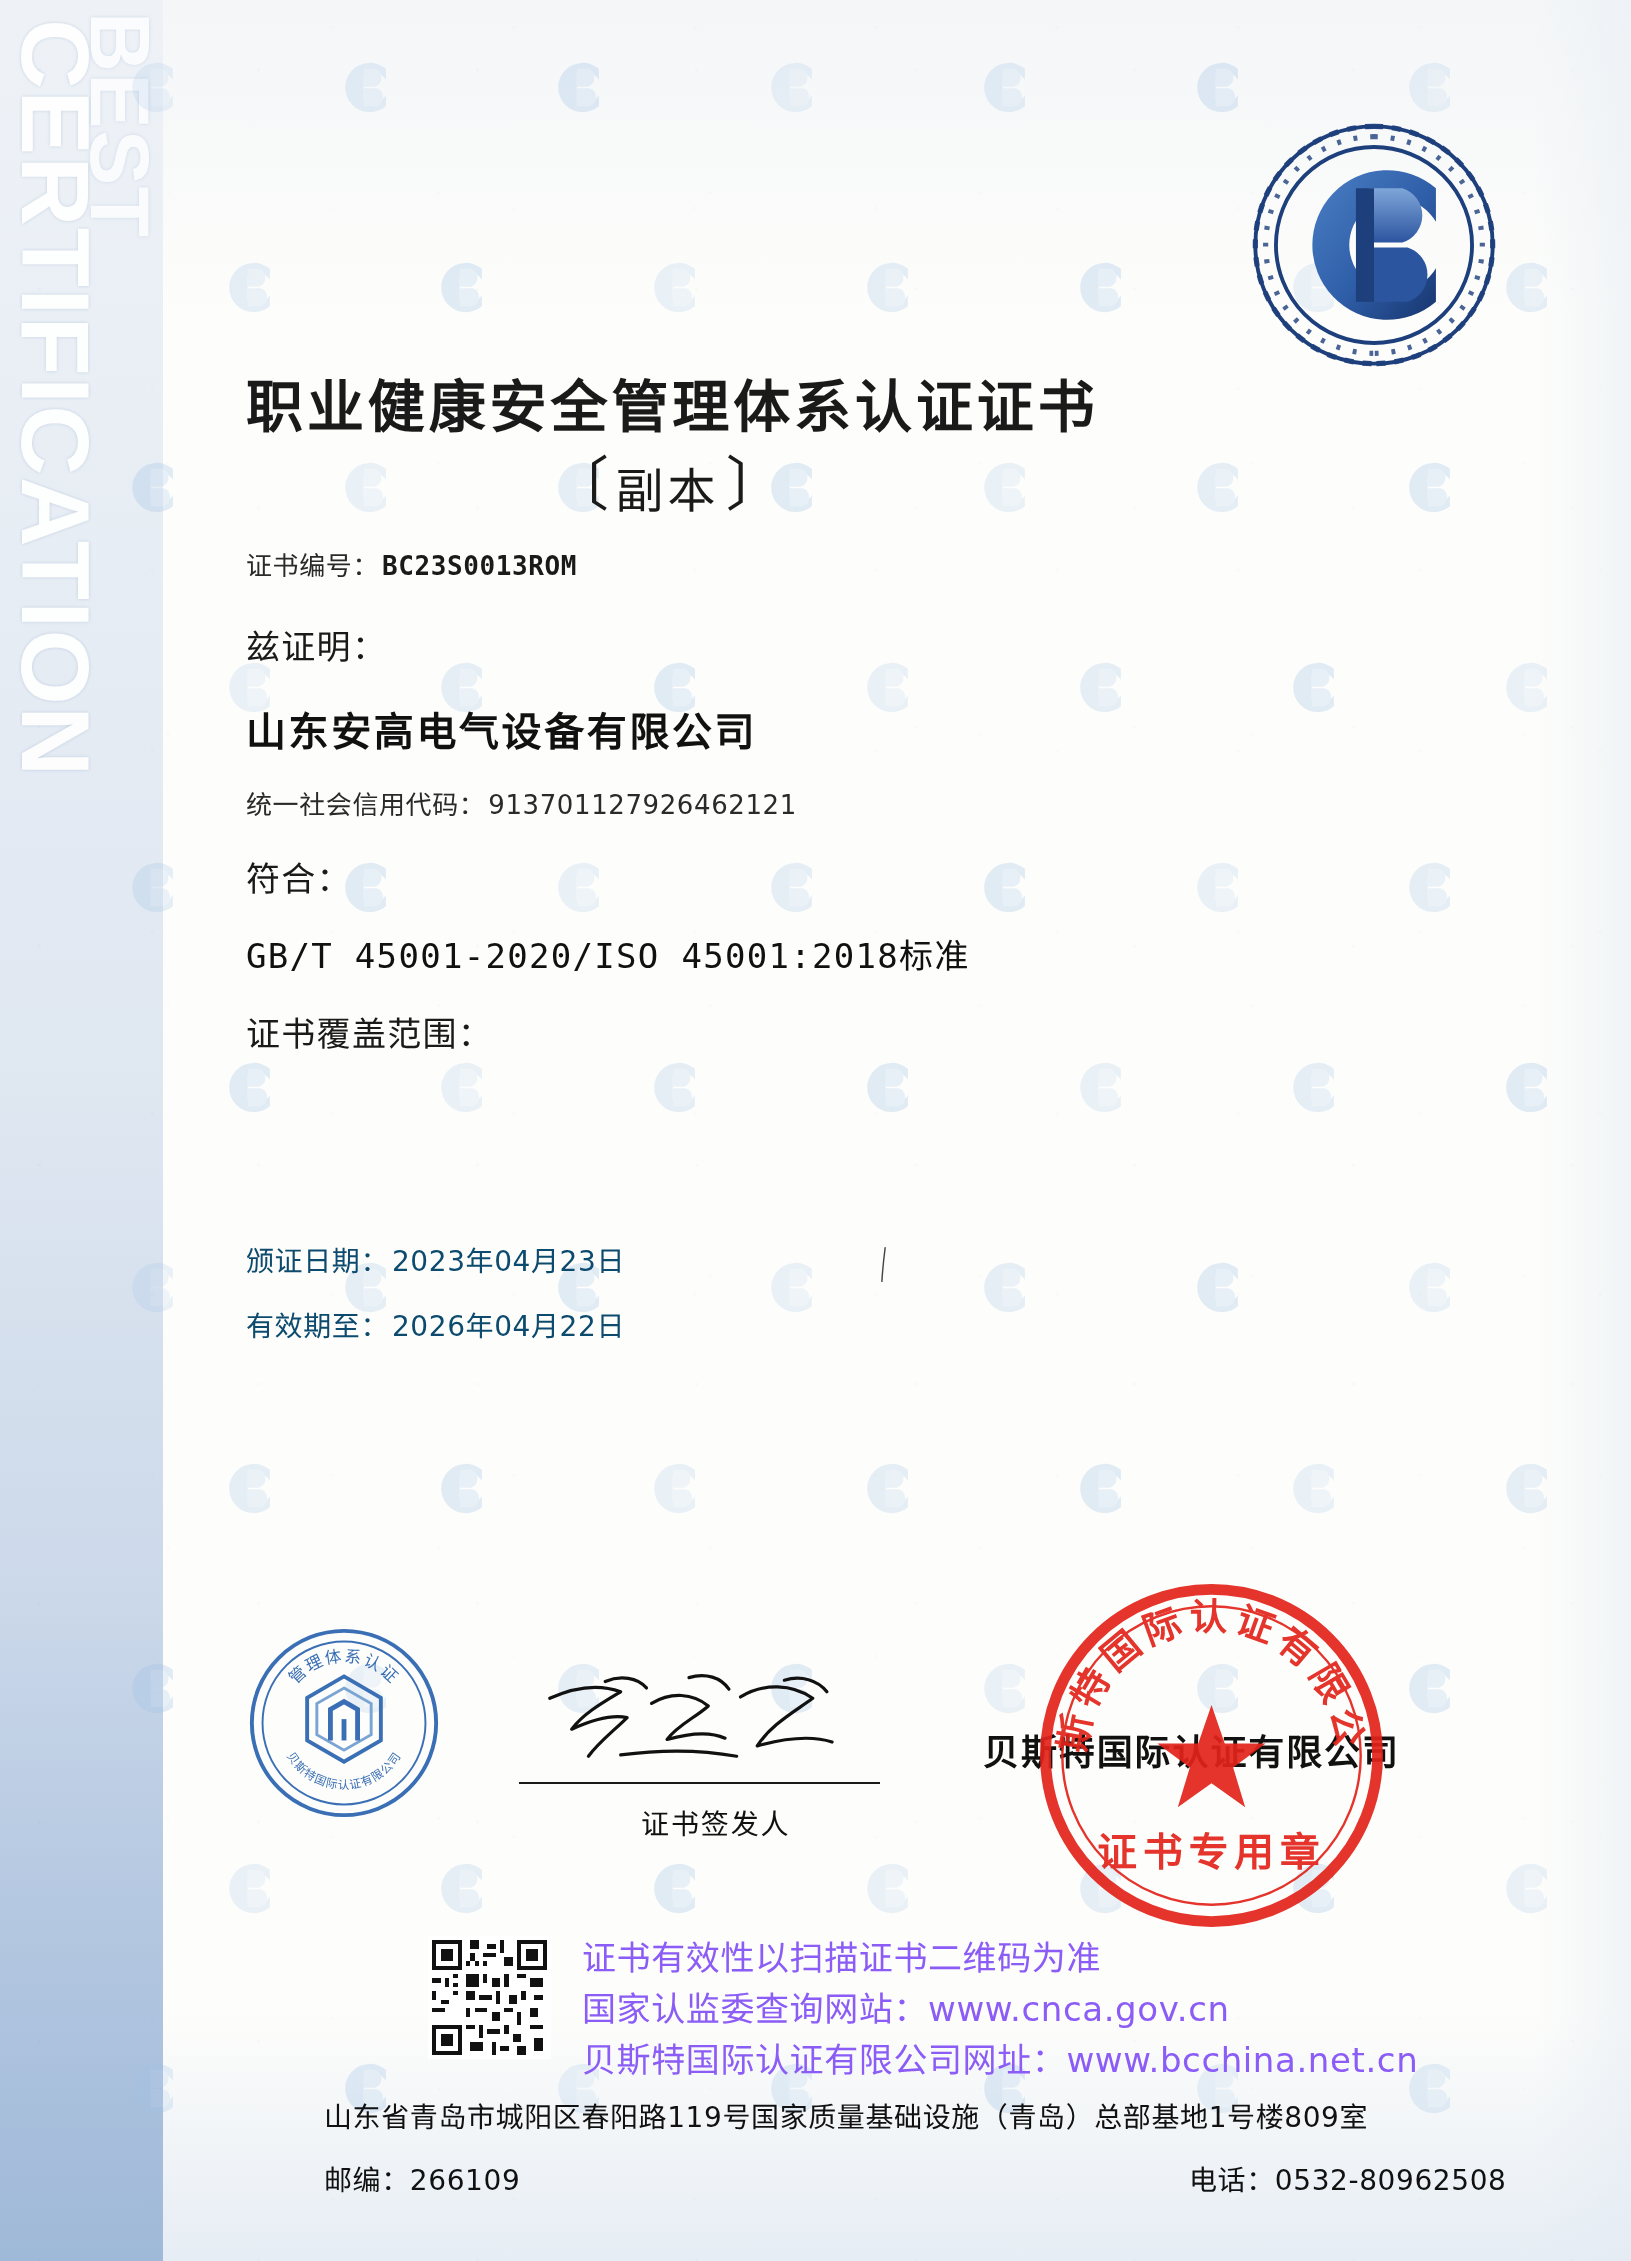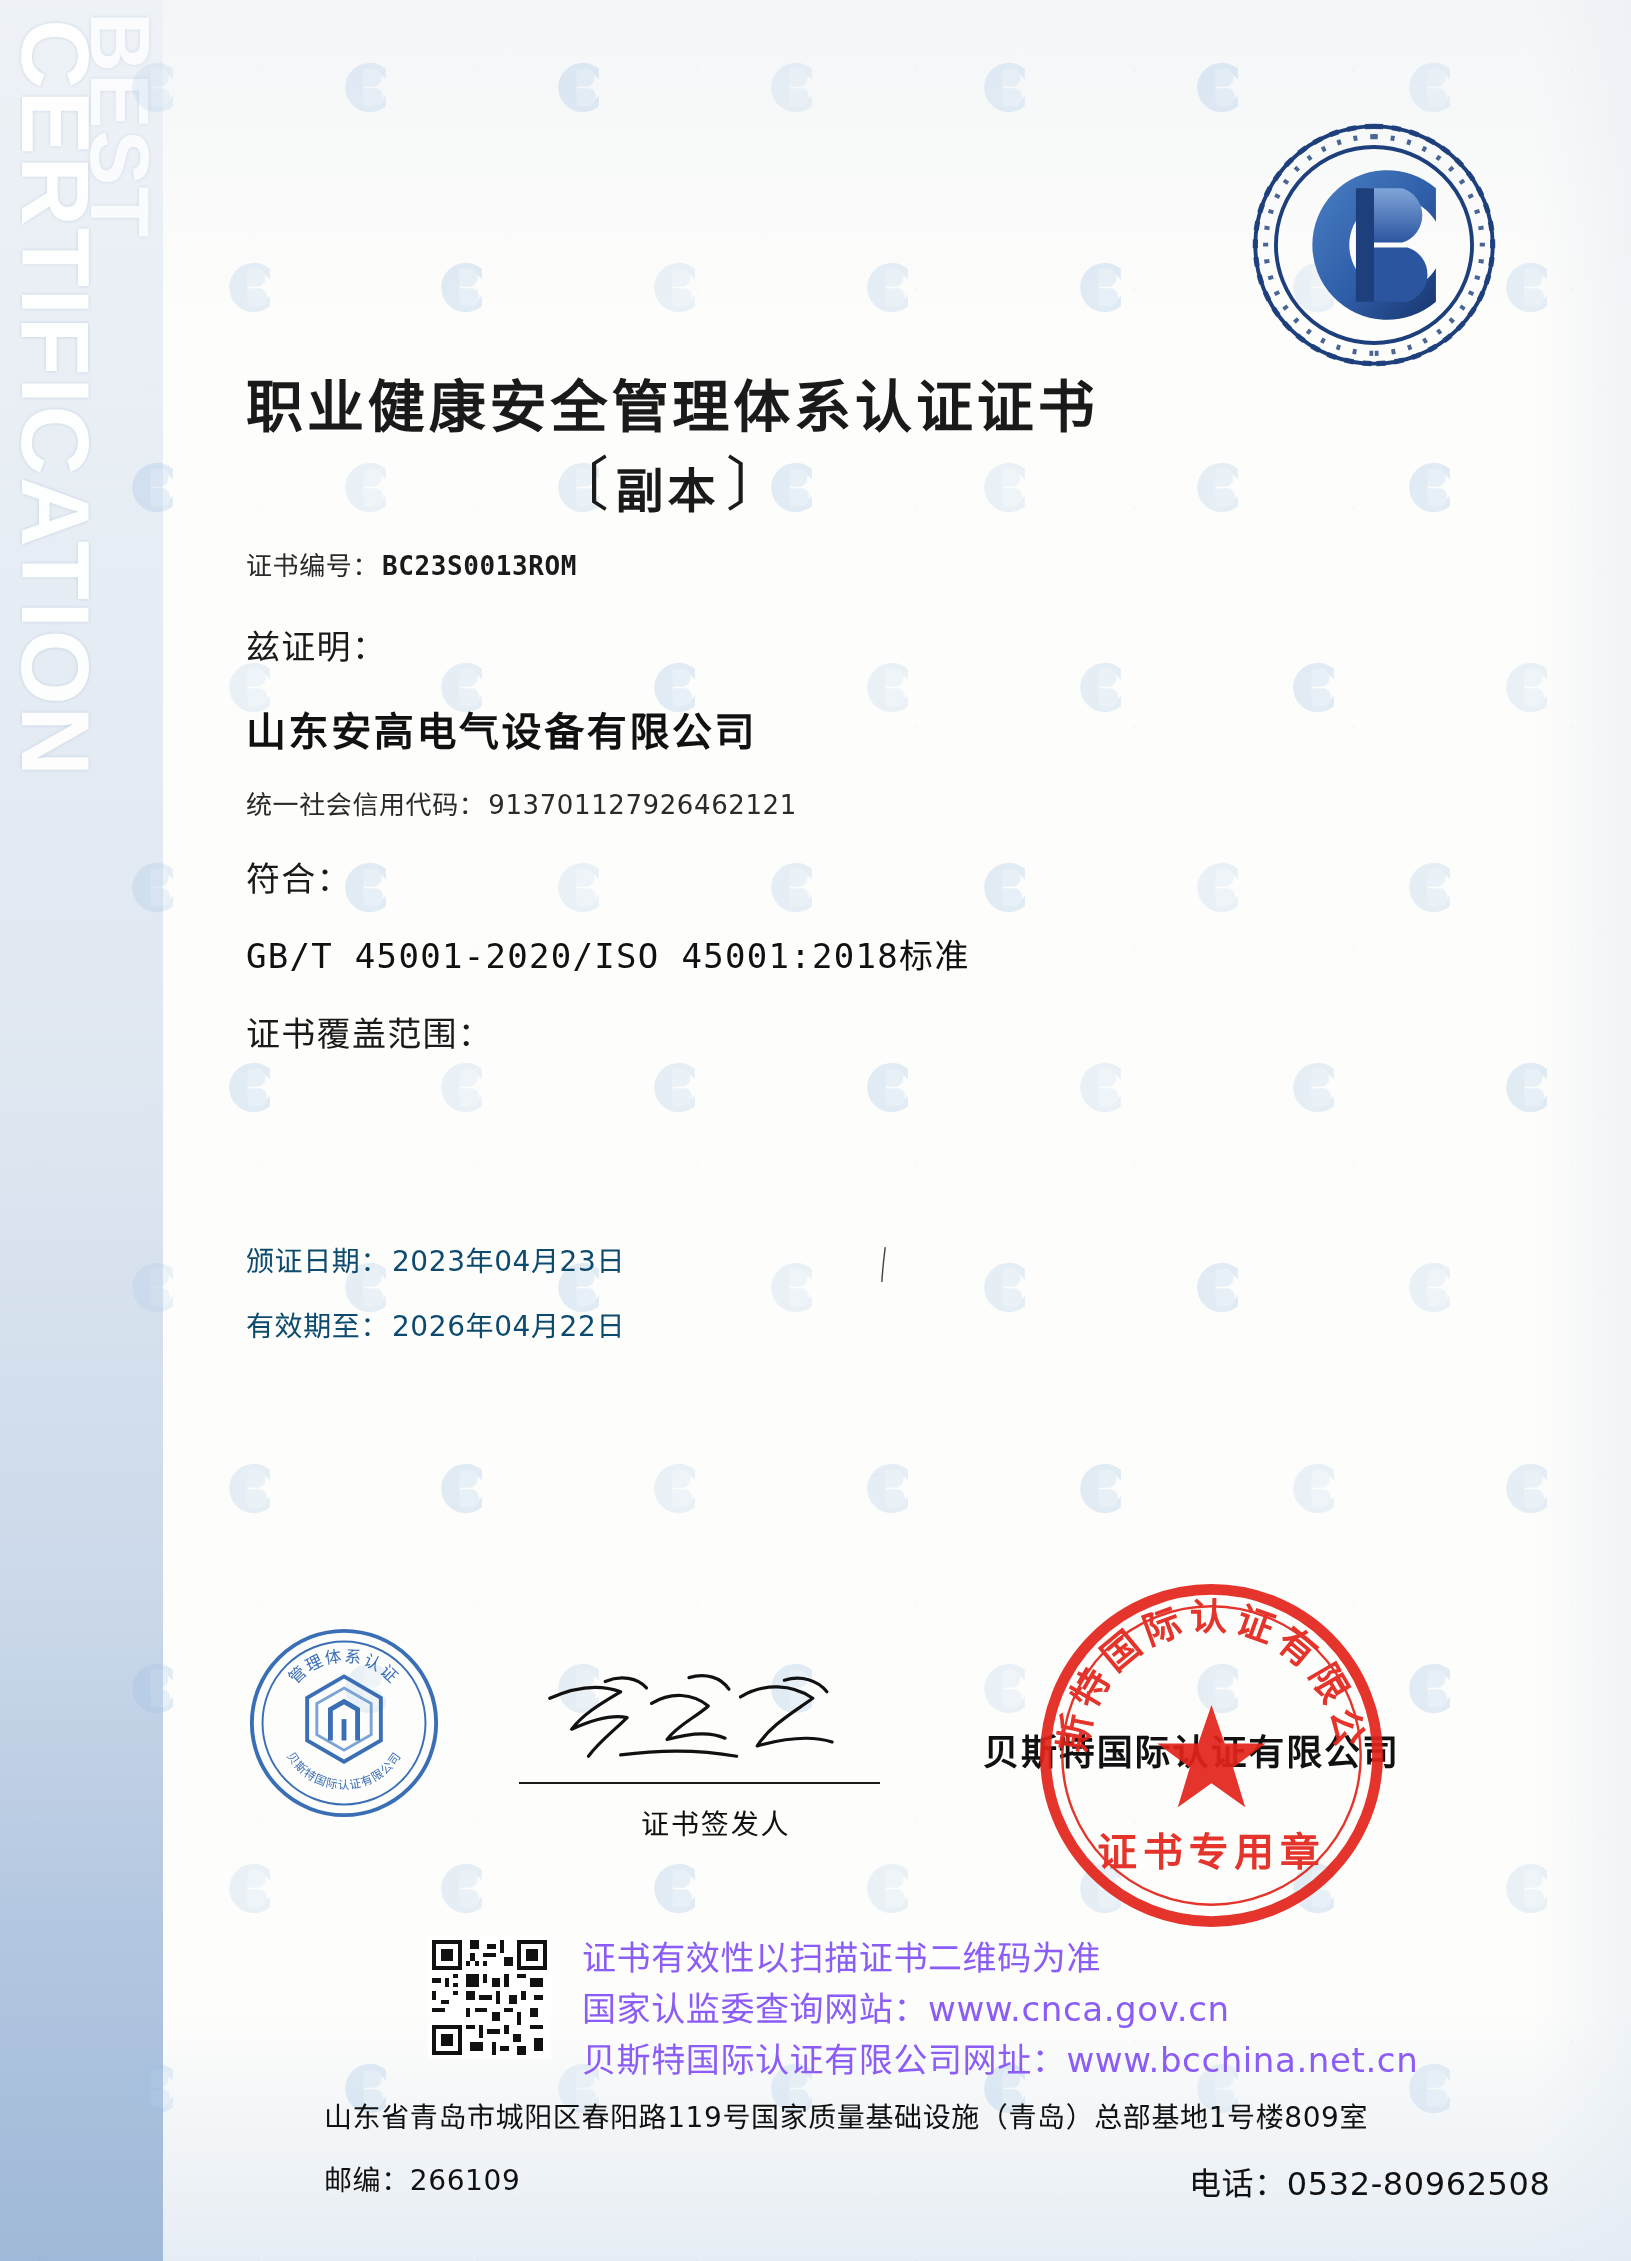--- a/index.html
+++ b/index.html
@@ -134,21 +134,21 @@
   .bracket {
     font-family: "DejaVu Sans", "Liberation Sans", sans-serif;
     font-size: 59px;
     color: #1a1a1a;
     font-weight: 400;
     line-height: 1;
     transform: translateY(-2.6px);
   }
   .subtitle {
     font-family: "DejaVu Sans", "Liberation Sans", sans-serif;
-    font-weight: 700;
+    font-weight: 400;
     font-size: 48px;
     letter-spacing: 3.9px;
     color: #1a1a1a;
   }
 
   .row { position: absolute; white-space: nowrap; }
 
   .lbl-sm {
     font-family: "DejaVu Sans", "Liberation Sans", sans-serif;
     font-size: 26px;
@@ -296,21 +296,21 @@
     font-family: "DejaVu Sans", "Liberation Sans", sans-serif;
     font-size: 28px;
     color: #111;
     letter-spacing: 0.6px;
   }
   .footer-tel {
     position: absolute;
     left: 1026px;
     top: 2158px;
     font-family: "DejaVu Sans", "Liberation Sans", sans-serif;
-    font-size: 32px;
+    font-size: 28px;
     color: #111;
     letter-spacing: 0.6px;
   }
 
   .pen-mark {
     position: absolute;
     left: 713px;
     top: 1245px;
     width: 17px;
     height: 39px;

